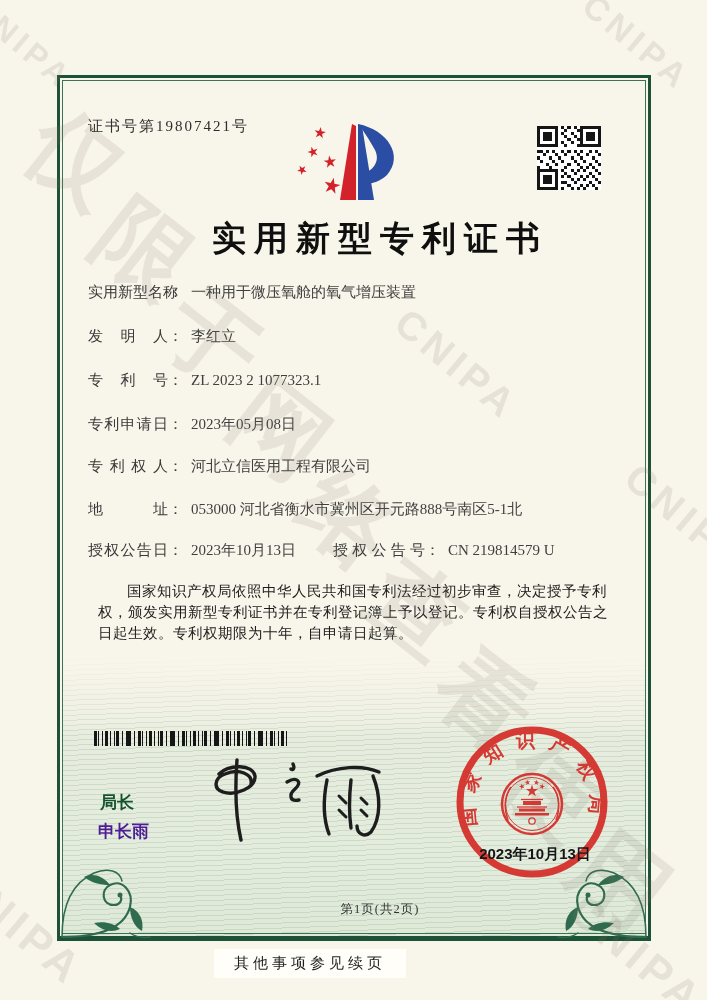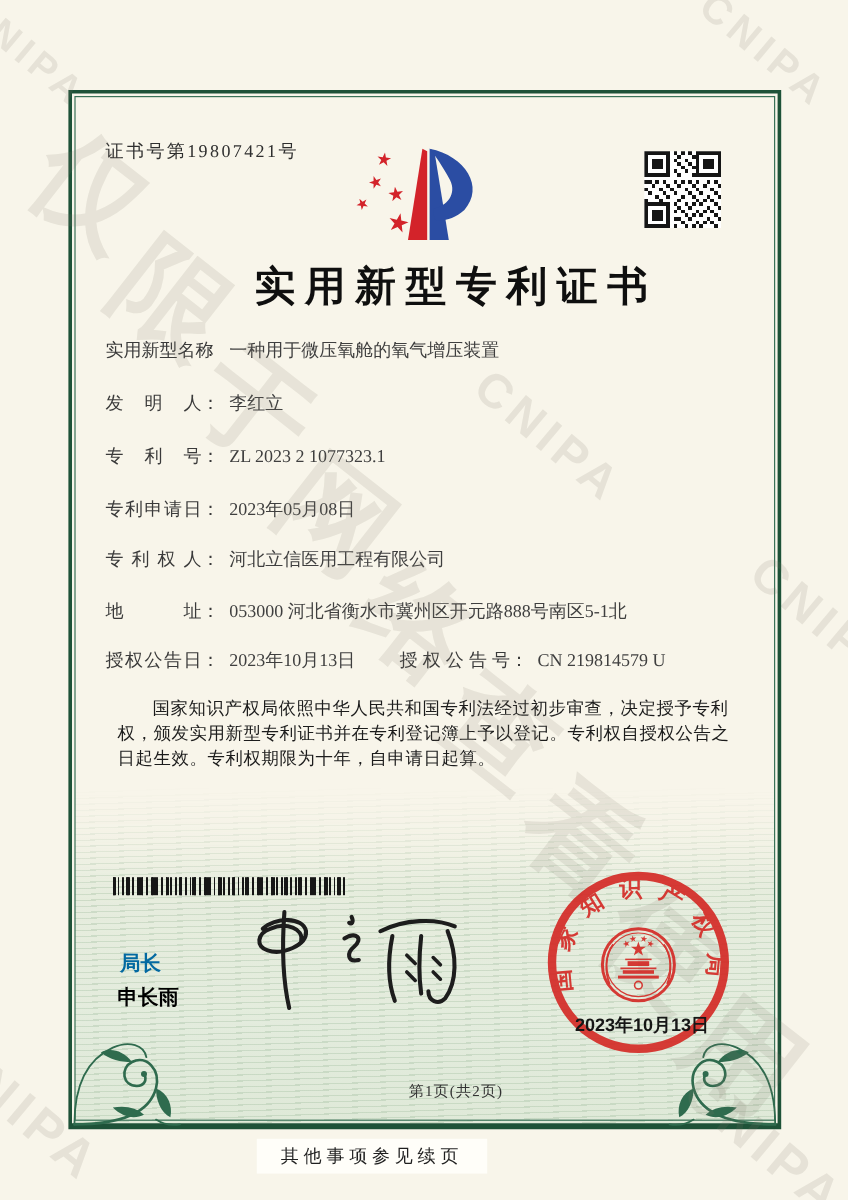--- a/index.html
+++ b/index.html
@@ -25,23 +25,23 @@
   .flabel{display:inline-block;width:80px;text-align:justify;text-align-last:justify;vertical-align:bottom;}
   .flabel2{display:inline-block;width:92px;text-align:justify;text-align-last:justify;vertical-align:bottom;}
   .fvalue{margin-left:8px;color:#3f3f3f;}
   .paras{left:88px;top:571px;width:536px;font-size:14.5px;line-height:21px;color:#1c1c1c;
          letter-spacing:.5px;}
   .paras p{margin:10px;text-indent:2em;}
   .barcode{left:94px;top:731px;width:196px;height:15px;
      background-image:
        repeating-linear-gradient(90deg,#161616 0 1.5px,rgba(0,0,0,0) 1.5px 4px),
        repeating-linear-gradient(90deg,#161616 0 3px,rgba(0,0,0,0) 3px 11px);}
-  .director-title{left:100px;top:791px;font-size:17px;font-weight:bold;color:#0369a1;
+  .director-title{left:100px;top:791px;font-size:17px;font-weight:bold;color:#14532d;
         font-family:"Liberation Sans",sans-serif;}
-  .director-name{left:98px;top:820px;font-size:17px;font-weight:bold;color:#000000;
+  .director-name{left:98px;top:820px;font-size:17px;font-weight:bold;color:#4c1d95;
         font-family:"Liberation Sans",sans-serif;}
   .seal-date{left:460px;top:845px;width:150px;text-align:center;font-size:15px;
         font-weight:bold;color:#161616;z-index:7;font-family:"Liberation Sans",sans-serif;}
   .page-info{left:57px;top:901px;width:646px;text-align:center;font-size:12.5px;
         letter-spacing:1px;color:#333;}
   .note-wrap{left:0;top:949px;width:620px;text-align:center;}
   .note{display:inline-block;background:#fffef9;padding:5px 20px;font-size:15px;
         letter-spacing:4px;color:#1f1f1f;}
   
   .wm{position:absolute;pointer-events:none;z-index:5;font-weight:bold;

